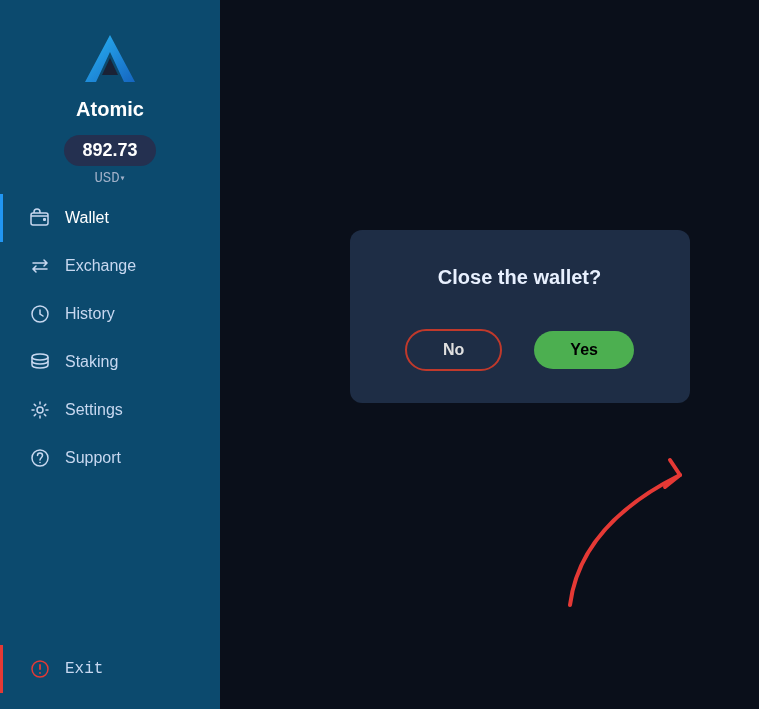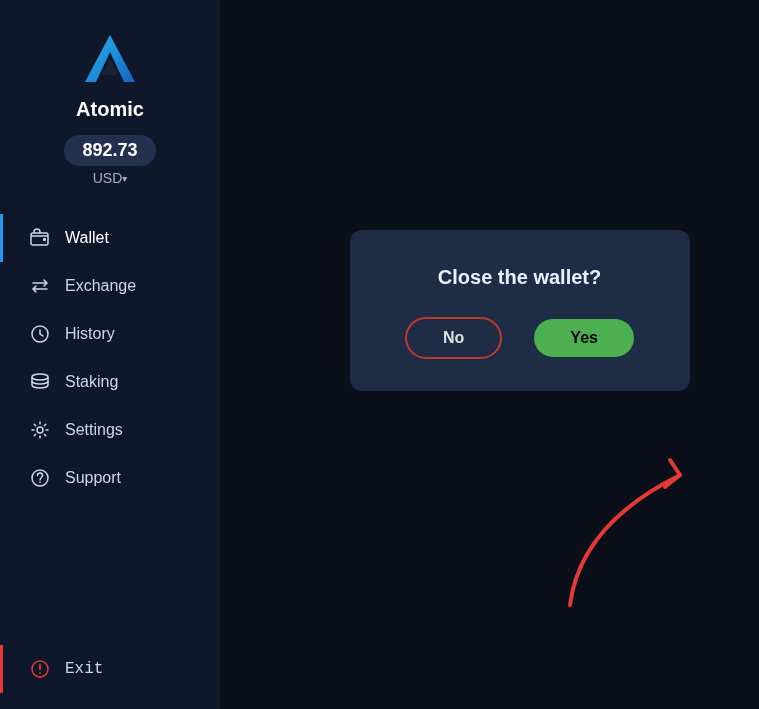--- a/index.html
+++ b/index.html
@@ -11,21 +11,21 @@
       font-family: -apple-system, BlinkMacSystemFont, 'Segoe UI', sans-serif;
       overflow: hidden;
       display: flex;
     }
 
     
     .sidebar {
       width: 220px;
       min-width: 220px;
       height: 709px;
-      background: #0f172a;
+      background: #0c4a6e;
       display: flex;
       flex-direction: column;
       align-items: center;
       padding-top: 30px;
     }
 
     .logo-icon {
       width: 60px;
       height: 60px;
       margin-bottom: 8px;
@@ -46,22 +46,23 @@
       font-size: 18px;
       font-weight: 600;
       margin-bottom: 4px;
     }
 
     .currency-selector {
       display: flex;
       align-items: center;
       color: #a0b0c8;
       font-size: 14px;
-      margin-bottom: 28px;
+      margin-bottom: 8px;
       cursor: pointer;
+      font-family: Liberation Mono, monospace;
     }
 
     .chevron-down {
       font-size: 10px;
       color: #a0b0c8;
     }
 
     .nav-items {
       width: 100%;
       display: flex;
@@ -113,21 +114,21 @@
     }
 
     
     .dialog {
       background: #1e2d45;
       border-radius: 12px;
       padding: 36px 44px 32px 44px;
       display: flex;
       flex-direction: column;
       align-items: center;
-      gap: 28px;
+      gap: 40px;
       min-width: 340px;
       position: absolute;
       top: 230px;
       left: 50%;
       transform: translateX(-50%);
       margin-left: 30px;
       z-index: 10;
     }
 
     .dialog-title {

